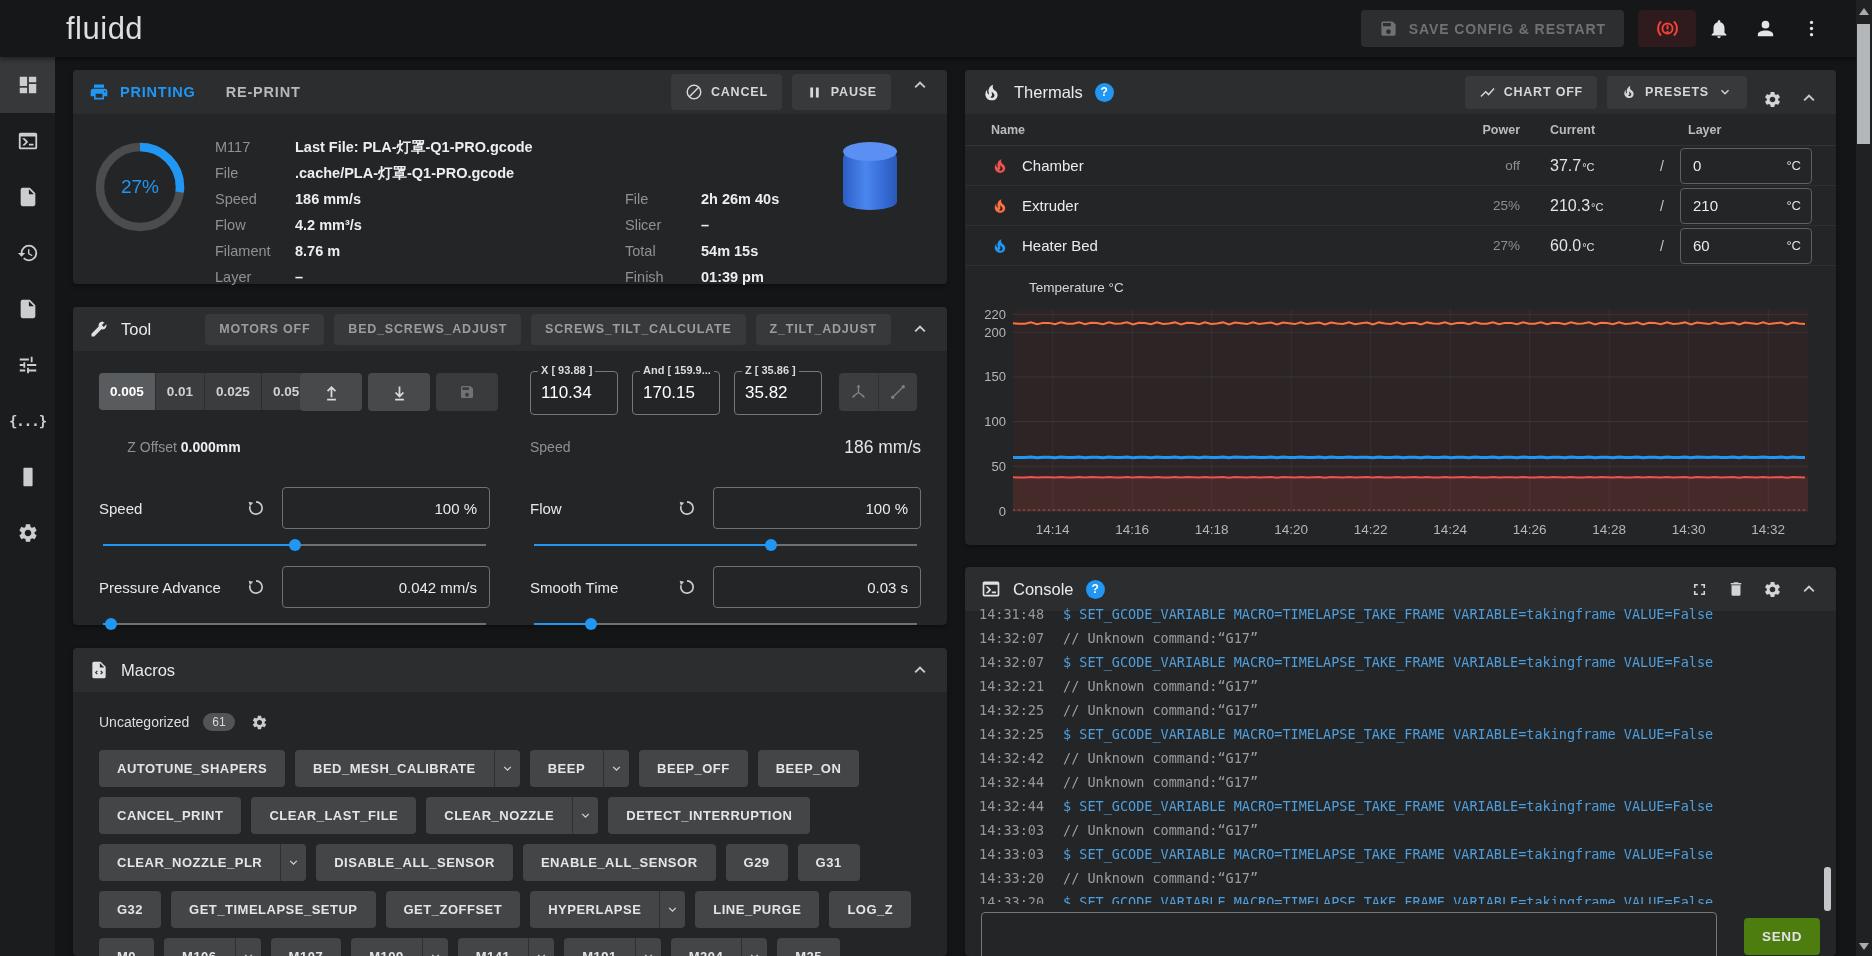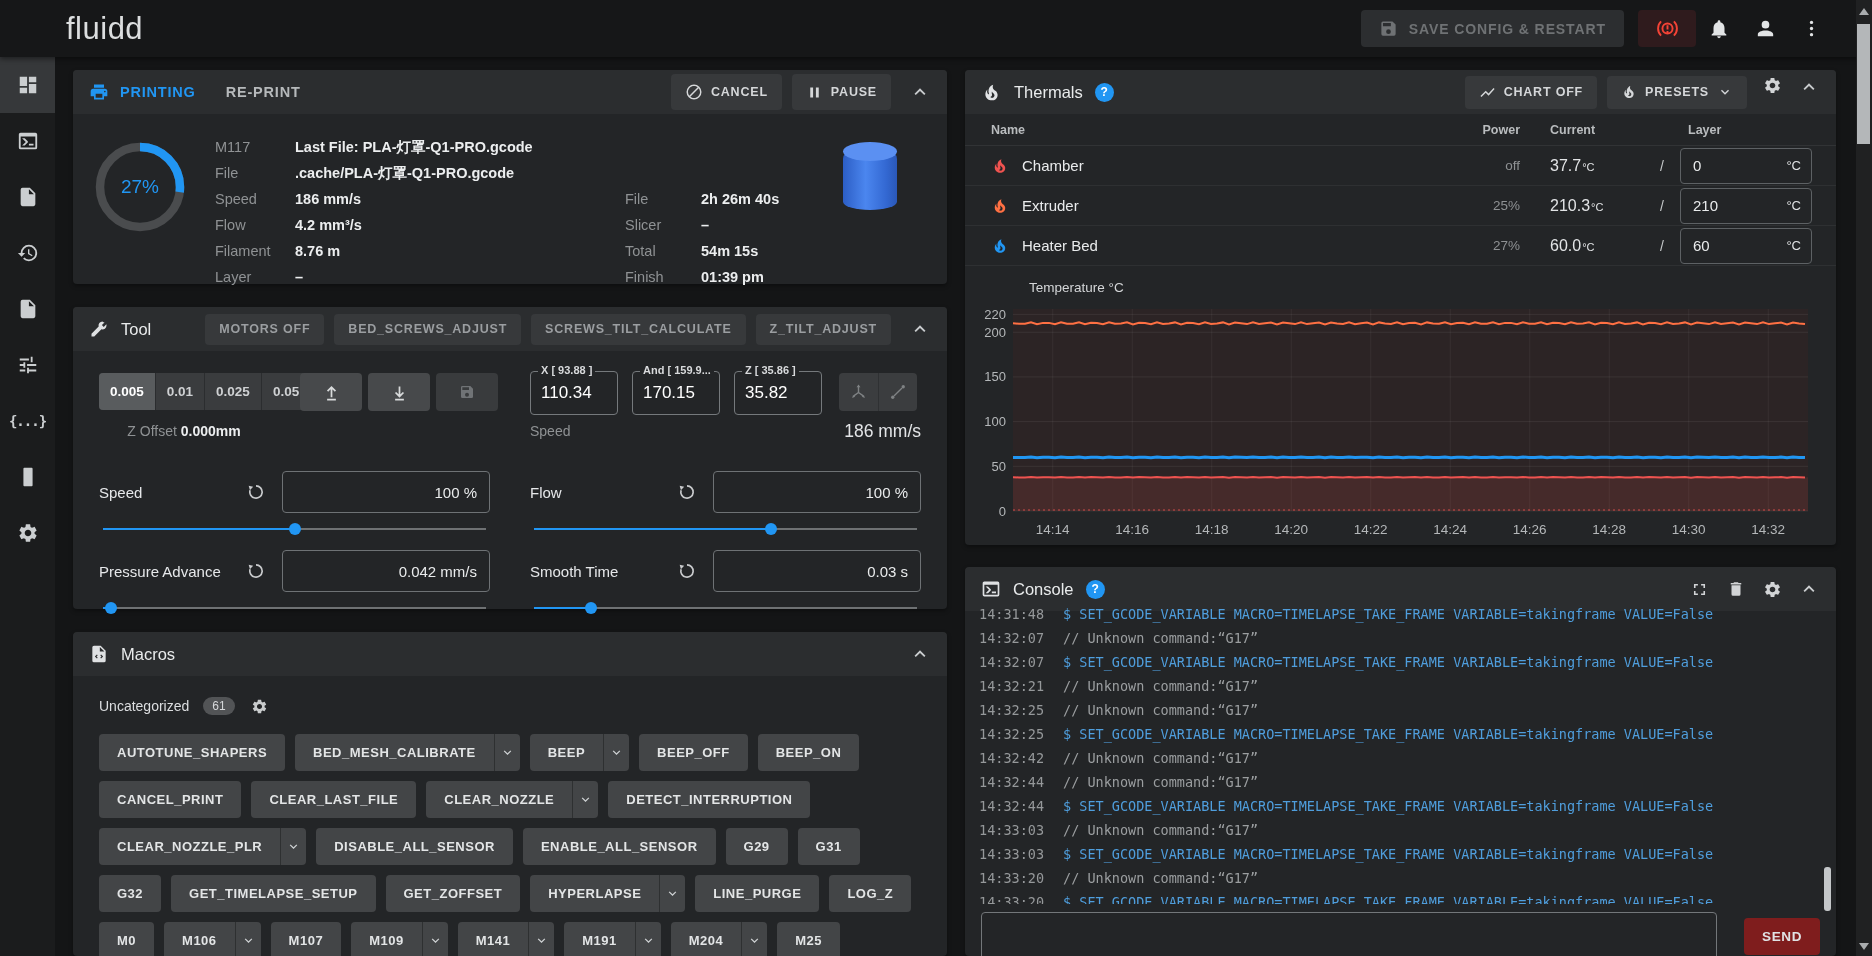--- a/index.html
+++ b/index.html
@@ -61,21 +61,21 @@
   .mv{position:absolute;left:201px;top:2px;display:flex;gap:6px}
   .mv .mbtn{width:62px;height:38px;background:#47494b;border-radius:4px;display:flex;align-items:center;justify-content:center;color:#d8dadb;cursor:pointer}
   .mv .mbtn.dis{background:#393b3d;color:#707376}
   .fields{position:absolute;left:431px;top:0;display:flex;gap:14px}
   .pos-field{position:relative;width:88px;height:44px;border:1px solid #75797c;border-radius:4px}
   .pos-field .pf-lab{position:absolute;top:-8px;left:7px;max-width:78px;overflow:hidden;white-space:nowrap;background:#232527;padding:0 3px;font-size:11px;font-weight:700;color:#d8dadc}
   .pos-field .pf-val{padding:11px 0 0 10px;font-size:17px;font-weight:500;color:#ffffff}
   .axgrp{position:absolute;left:740px;top:2px;display:flex;height:38px;background:#3b3d3f;border-radius:4px;overflow:hidden}
   .axgrp .ab{width:39px;display:flex;align-items:center;justify-content:center;color:#7f8284;border-left:1px solid #2f3133}
   .axgrp .ab:first-child{border-left:none}
-  .caps{position:relative;height:26px;margin-top:6px;font-size:14px}
+  .caps{position:relative;height:26px;margin-top:22px;font-size:14px}
   .zoff{position:absolute;left:0;width:170px;text-align:center;color:#8f9294}
   .zoff b{color:#eceeef}
   .spd-cap{position:absolute;left:431px;color:#8f9294}
   .th-speed{position:absolute;right:0;top:-2px;font-size:17.5px;color:#e3e5e7}
   .sliders-grid{margin-top:22px;display:grid;grid-template-columns:1fr 1fr;column-gap:40px;row-gap:20px}
   .sl-top{display:flex;align-items:center;height:42px}
   .sl-label{font-size:15px;color:#e6e8ea}
   .reset{margin-left:auto;margin-right:16px;color:#caccce;cursor:pointer}
   .sl-box{width:208px;height:42px;border:1px solid #6e7275;border-radius:4px;display:flex;align-items:center;justify-content:flex-end;padding:0 12px;font-size:15px;color:#e9ebec}
   .sl-track{position:relative;height:2px;background:#6e7173;margin:15px 4px 0}
@@ -113,21 +113,21 @@
   .p-console{height:420px;overflow:hidden}
   .chd-ic{margin-left:18px;color:#d2d4d6;cursor:pointer}
   .console-log{height:302px;overflow:hidden;padding:0 14px;margin-top:-9px}
   .c-line{height:24px;display:flex;align-items:center;white-space:nowrap;font-family:"DejaVu Sans Mono",monospace;font-size:13.5px;overflow:hidden}
   .c-time{color:#95989a;width:66px;margin-right:18px;flex:none}
   .c-text.command{color:#4f9edd}
   .c-text.response{color:#9b9ea0}
   .con-scroll{position:absolute;right:5px;top:300px;width:7px;height:44px;background:#c4c7c9;border-radius:3px}
   .input-row{display:flex;align-items:center;margin:8px 16px 0 16px}
   .console-input{flex:1;height:48px;border:1px solid #73777a;border-radius:4px;background:transparent;color:#e6e8ea;font-size:14px;padding:0 12px;outline:none;font-family:inherit}
-  .send-btn{margin-left:27px;height:37px;padding:0 18px;background:#7f1d1d;border:none;border-radius:4px;font-size:13.5px;font-weight:700;letter-spacing:.6px;color:#e0e2e4;font-family:inherit;cursor:pointer}
+  .send-btn{margin-left:27px;height:37px;padding:0 18px;background:#4d7c0f;border:none;border-radius:4px;font-size:13.5px;font-weight:700;letter-spacing:.6px;color:#e0e2e4;font-family:inherit;cursor:pointer}
 </style>
 </head>
 <body>
 
 <svg width="0" height="0" style="position:absolute">
   <defs>
     <symbol id="i-dashboard" viewBox="0 0 24 24">
         <path d="M13,3V9H21V3M13,21H21V11H13M3,21H11V15H3M3,13H11V3H3V13Z"></path>
       </symbol>
     <symbol id="i-terminal" viewBox="0 0 24 24">
@@ -325,21 +325,21 @@
       <div class="panel-hd">
         <div class="tab active">
           <svg width="20" height="20" class="ic">
               <use href="#i-printer"></use>
             </svg>
           <span>PRINTING</span>
         </div>
         <div class="tab inactive">
             <span>RE-PRINT</span>
           </div>
-        <div style="margin-left:auto;display:flex;align-items:center">
+        <div style="margin-left:auto;display:flex;align-items:flex-start">
           <button class="hd-btn lit" style="height:36px">
             <svg width="18" height="18" class="ic">
                 <use href="#i-cancel"></use>
               </svg>
             <span>CANCEL</span>
           </button>
           <button class="hd-btn lit" style="height:36px">
             <svg width="17" height="17" class="ic">
                 <use href="#i-pause"></use>
               </svg>
@@ -736,21 +736,21 @@
 
   <div class="col-right">
 
     <div class="panel p-therm">
       <div class="panel-hd">
         <svg width="21" height="21" class="ic" style="color:#e2e4e6">
             <use href="#i-flame"></use>
           </svg>
         <span class="hd-title">Thermals</span>
         <span class="help">?</span>
-        <div style="margin-left:auto;display:flex;align-items:flex-start">
+        <div style="margin-left:auto;display:flex;align-items:flex-end">
           <button class="hd-btn lit" style="height:33px">
             <svg width="17" height="17" class="ic">
                 <use href="#i-pulse"></use>
               </svg>
             <span>CHART OFF</span>
           </button>
           <button class="hd-btn lit" style="height:33px">
             <svg width="16" height="16" class="ic">
                 <use href="#i-flame"></use>
               </svg>

